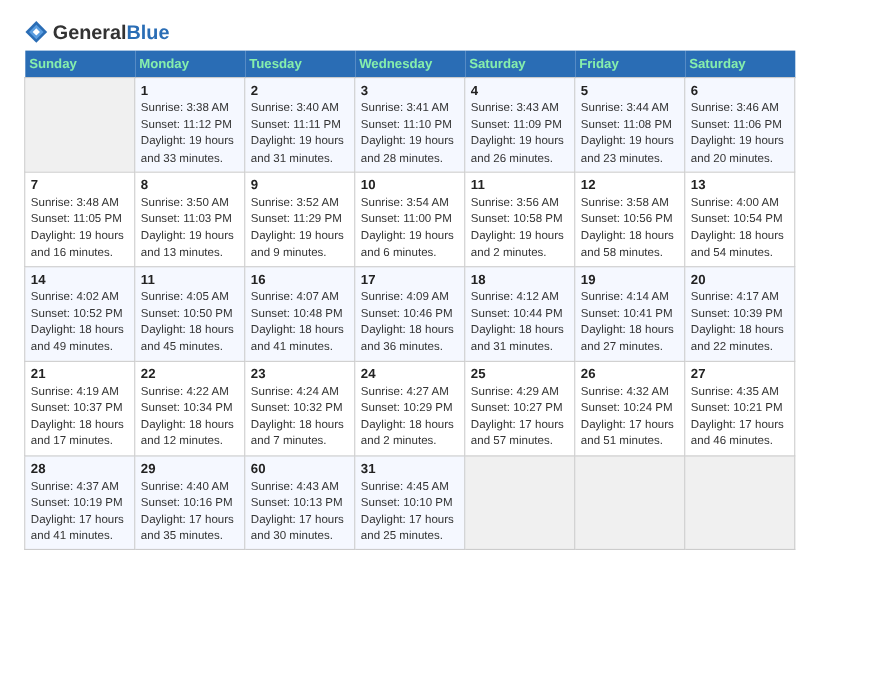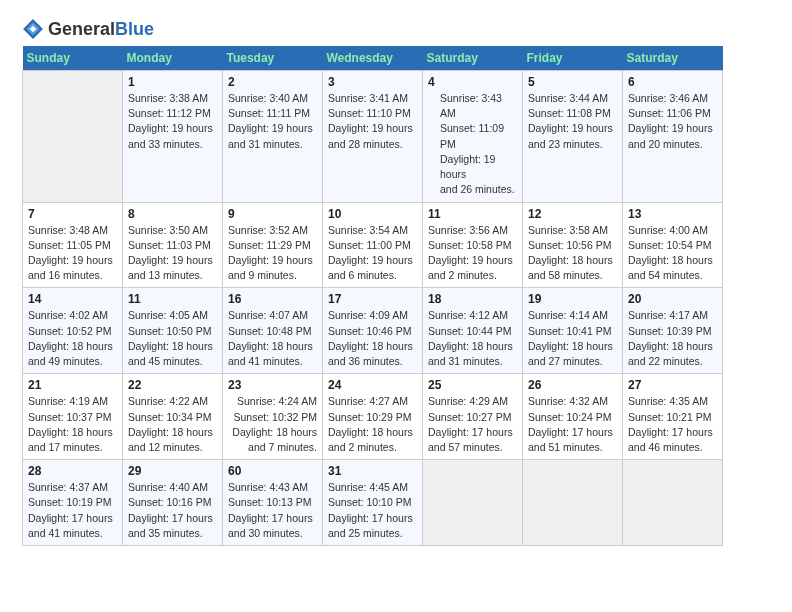--- a/index.html
+++ b/index.html
@@ -137,21 +137,21 @@
           </td>
           <td>
             <span class="day-num">3</span>
             <div class="day-detail" style="white-space: pre-line;">Sunrise: 3:41 AM
 Sunset: 11:10 PM
 Daylight: 19 hours
 and 28 minutes.</div>
           </td>
           <td>
             <span class="day-num">4</span>
-            <div class="day-detail" style="white-space: pre-line; margin-left: 12px;">Sunrise: 3:43 AM
+            <div class="day-detail" style="white-space: pre-line;">Sunrise: 3:43 AM
 Sunset: 11:09 PM
 Daylight: 19 hours
 and 26 minutes.</div>
           </td>
           <td>
             <span class="day-num">5</span>
             <div class="day-detail" style="white-space: pre-line;">Sunrise: 3:44 AM
 Sunset: 11:08 PM
 Daylight: 19 hours
 and 23 minutes.</div>
@@ -276,21 +276,21 @@
           </td>
           <td>
             <span class="day-num">22</span>
             <div class="day-detail" style="white-space: pre-line;">Sunrise: 4:22 AM
 Sunset: 10:34 PM
 Daylight: 18 hours
 and 12 minutes.</div>
           </td>
           <td>
             <span class="day-num">23</span>
-            <div class="day-detail" style="white-space: pre-line; text-align: right;">Sunrise: 4:24 AM
+            <div class="day-detail" style="white-space: pre-line;">Sunrise: 4:24 AM
 Sunset: 10:32 PM
 Daylight: 18 hours
 and 7 minutes.</div>
           </td>
           <td>
             <span class="day-num">24</span>
             <div class="day-detail" style="white-space: pre-line;">Sunrise: 4:27 AM
 Sunset: 10:29 PM
 Daylight: 18 hours
 and 2 minutes.</div>

